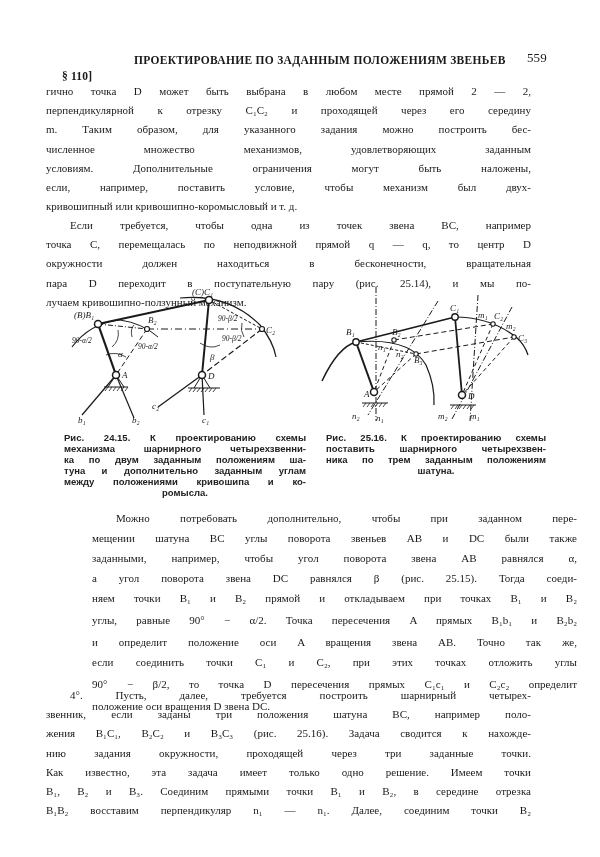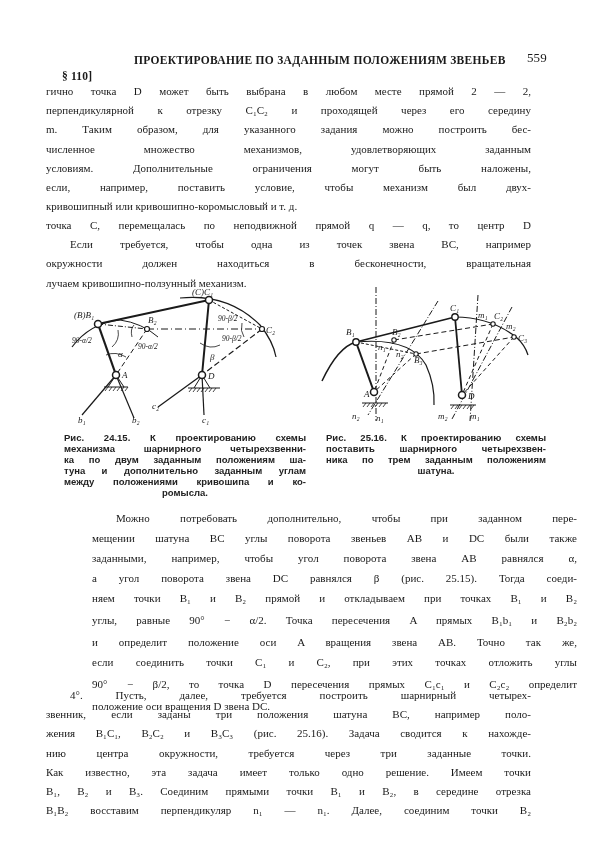--- a/index.html
+++ b/index.html
@@ -35,23 +35,24 @@
   <span class="ln">гично точка D может быть выбрана в любом месте прямой 2 — 2,</span>
   <span class="ln">перпендикулярной к отрезку C₁C₂ и проходящей через его середину</span>
   <span class="ln">m. Таким образом, для указанного задания можно построить бес-</span>
   <span class="ln">численное множество механизмов, удовлетворяющих заданным</span>
   <span class="ln">условиям. Дополнительные ограничения могут быть наложены,</span>
   <span class="ln">если, например, поставить условие, чтобы механизм был двух-</span>
   <span class="ln last">кривошипный или кривошипно-коромысловый и т. д.</span>
 </div>
 
 <div class="para" style="top:216px;">
+  <span class="ln ind">Если требуется, чтобы одна из точек звена BC, например</span>
   <span class="ln">точка C, перемещалась по неподвижной прямой q — q, то центр D</span>
-  <span class="ln ind">Если требуется, чтобы одна из точек звена BC, например</span>
   <span class="ln">окружности должен находиться в бесконечности, вращательная</span>
+  <span class="ln">пара D переходит в поступательную пару (рис. 25.14), и мы по-</span>
   <span class="ln last">лучаем кривошипно-ползунный механизм.</span>
 </div>
 
 <svg class="fig" style="left:60px; top:285px;" width="245" height="140" viewBox="0 0 245 140">
   <g stroke="#1a1a1a" fill="none">
 
     <path d="M12,62 Q30,38 60,35" stroke-width="1.2"></path>
     <path d="M60,35 Q82,38 98,52" stroke-width="1"></path>
     <path d="M120,13 Q168,8 200,40 Q213,56 216,72" stroke-width="1.2"></path>
 
@@ -201,17 +202,17 @@
   <span class="ln" style="height:20px">и определит положение оси A вращения звена AB. Точно так же,</span>
   <span class="ln" style="height:22px">если соединить точки C₁ и C₂, при этих точках отложить углы</span>
   <span class="ln" style="height:22px">90° − β/2, то точка D пересечения прямых C₁c₁ и C₂c₂ определит</span>
   <span class="ln last" style="height:20px">положение оси вращения D звена DC.</span>
 </div>
 
 <div class="para" style="top:686px; line-height:19.5px;">
   <span class="ln ind">4°. Пусть, далее, требуется построить шарнирный четырех-</span>
   <span class="ln">звенник, если заданы три положения шатуна BC, например поло-</span>
   <span class="ln">жения B₁C₁, B₂C₂ и B₃C₃ (рис. 25.16). Задача сводится к нахожде-</span>
-  <span class="ln">нию центра окружности, требуется через три заданные точки.</span>
+  <span class="ln">нию задания окружности, проходящей через три заданные точки.</span>
   <span class="ln">Как известно, эта задача имеет только одно решение. Имеем точки</span>
   <span class="ln">B₁, B₂ и B₃. Соединим прямыми точки B₁ и B₂, в середине отрезка</span>
   <span class="ln">B₁B₂ восставим перпендикуляр n₁ — n₁. Далее, соединим точки B₂</span>
 </div>
 
 </body></html>

